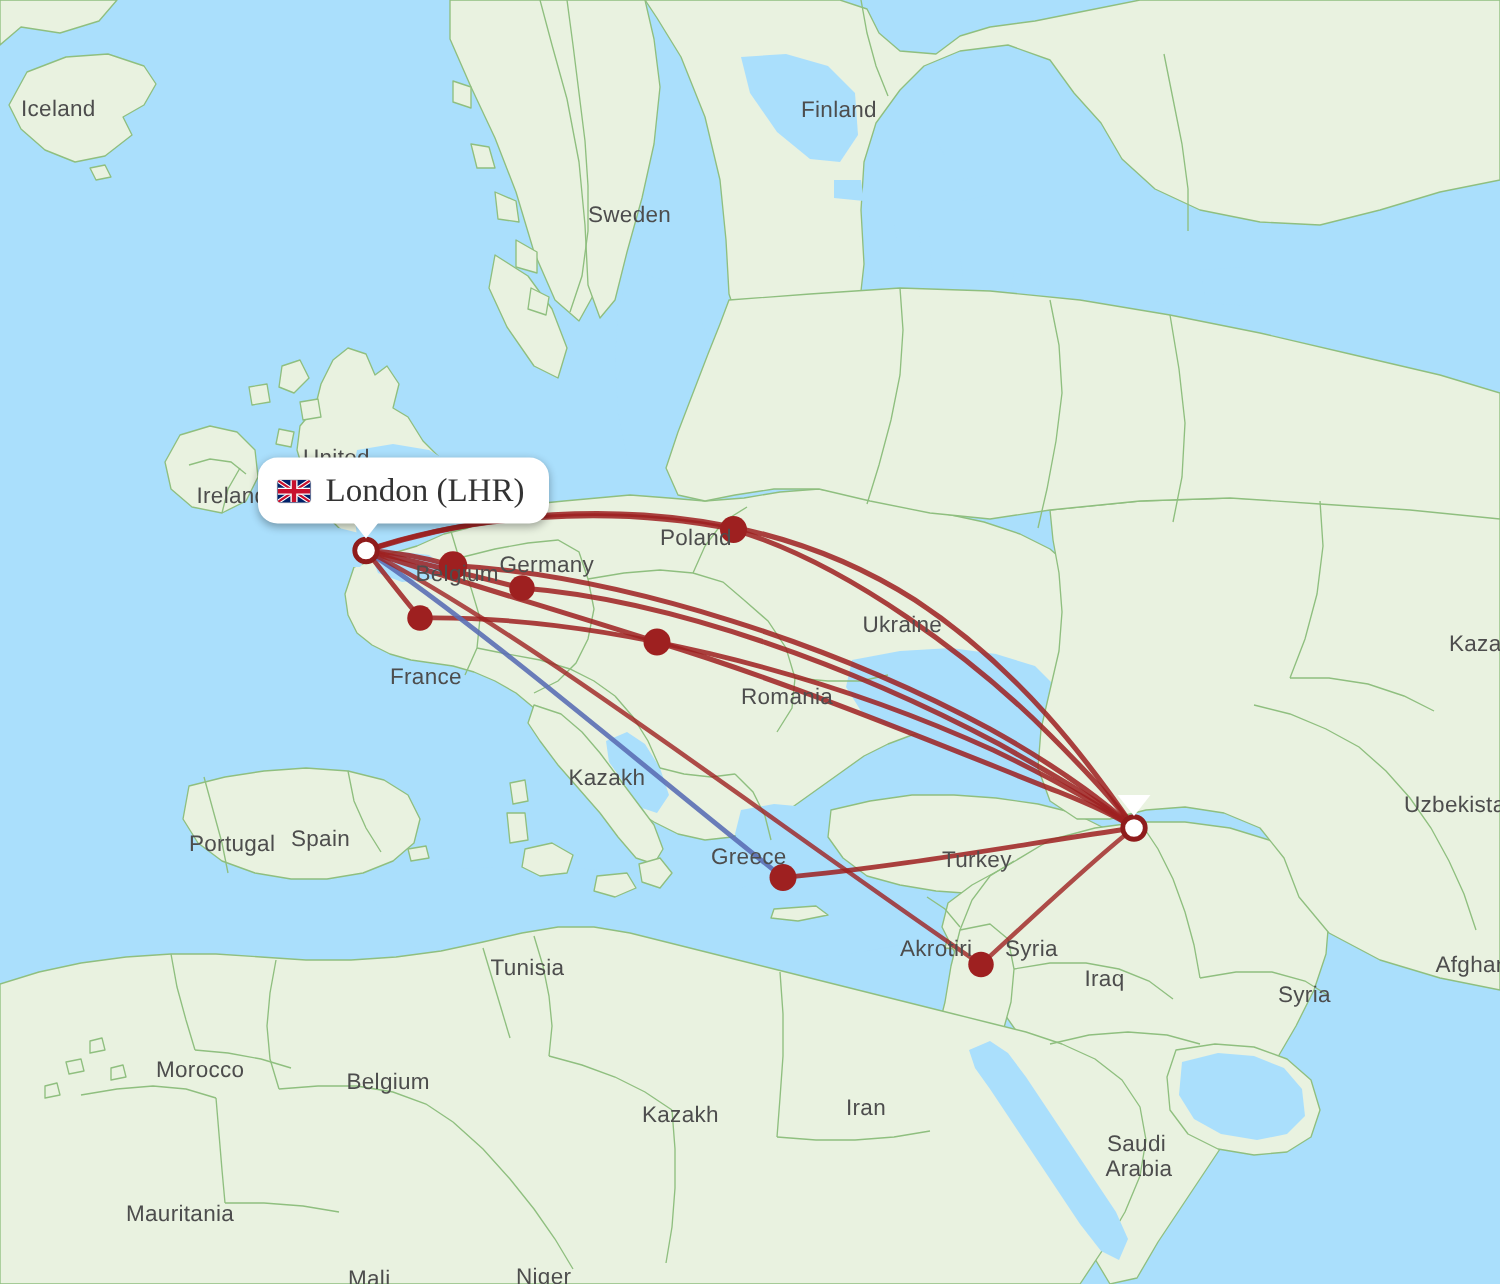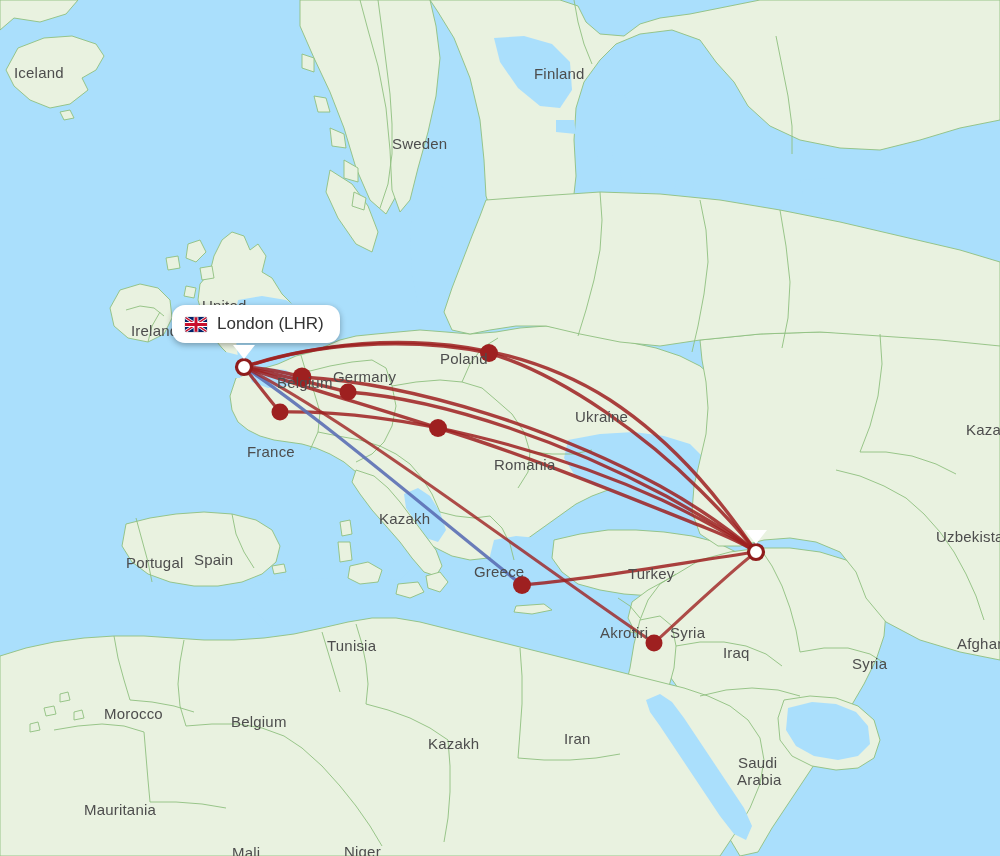--- a/index.html
+++ b/index.html
@@ -5,21 +5,21 @@
   html,body{margin:0;padding:0;background:#aadffc;}
   body{width:1000px;height:856px;overflow:hidden;
        font-family:"Liberation Sans","DejaVu Sans",sans-serif;}
   #map{position:relative;width:1000px;height:856px;background:#aadffc;overflow:hidden;padding-left:20px;}
   #mapsvg{position:absolute;left:0;top:0;width:1000px;height:856px;}
   .clabel{position:absolute;color:#4d4d4d;font-size:15px;letter-spacing:.2px;
           white-space:pre;line-height:18px;pointer-events:none;}
   .tooltip{position:absolute;background:#fff;border-radius:13px;
            box-shadow:0 2px 6px rgba(0,0,0,.32);padding:9px 16px 9px 13px;
            display:flex;align-items:center;gap:10px;white-space:nowrap;}
-  .tooltip .ttxt{font-size:17px;color:#333;}
+  .tooltip .ttxt{font-size:22px;color:#333;font-family:Liberation Serif, serif;}
   .tip-tail{position:absolute;width:0;height:0;border-left:11px solid transparent;
             border-right:11px solid transparent;border-top:14px solid #fff;}
   .flag{width:22px;height:15px;border-radius:2px;overflow:hidden;
         display:block;box-shadow:0 0 0 .5px rgba(0,0,0,.18);position:relative;}
   .flag-am i{display:block;height:5px;}
   .flag-am .s1{background:#d90012;}
   .flag-am .s2{background:#0033a0;}
   .flag-am .s3{background:#f2a800;}
   .flag-gb{background:#012169;}
   .flag-gb svg{display:block;}
@@ -314,21 +314,21 @@
 <div>
   <span class="clabel" style="left:14px;top:64px">Iceland</span>
   <span class="clabel" style="left:534px;top:65px">Finland</span>
   <span class="clabel" style="left:392px;top:135px">Sweden</span>
   <span class="clabel" style="left:131px;top:322px">Ireland</span>
   <span class="clabel" style="left:202px;top:297px">United</span>
   <span class="clabel" style="left:440px;top:350px">Poland</span>
   <span class="clabel" style="left:333px;top:368px">Germany</span>
   <span class="clabel" style="left:277px;top:374px">Belgium</span>
   <span class="clabel" style="left:575px;top:408px">Ukraine</span>
-  <span class="clabel" style="left:247px;top:443px">France</span>
+  <span class="clabel" style="left:260px;top:443px">France</span>
   <span class="clabel" style="left:494px;top:456px">Romania</span>
   <span class="clabel" style="left:966px;top:421px">Kazakh</span>
   <span class="clabel" style="left:379px;top:510px">Kazakh</span>
   <span class="clabel" style="left:936px;top:528px">Uzbekista</span>
   <span class="clabel" style="left:126px;top:554px">Portugal</span>
   <span class="clabel" style="left:194px;top:551px">Spain</span>
   <span class="clabel" style="left:474px;top:563px">Greece</span>
   <span class="clabel" style="left:628px;top:565px">Turkey</span>
   <span class="clabel" style="left:600px;top:624px">Akrotiri</span>
   <span class="clabel" style="left:670px;top:624px">Syria</span>

